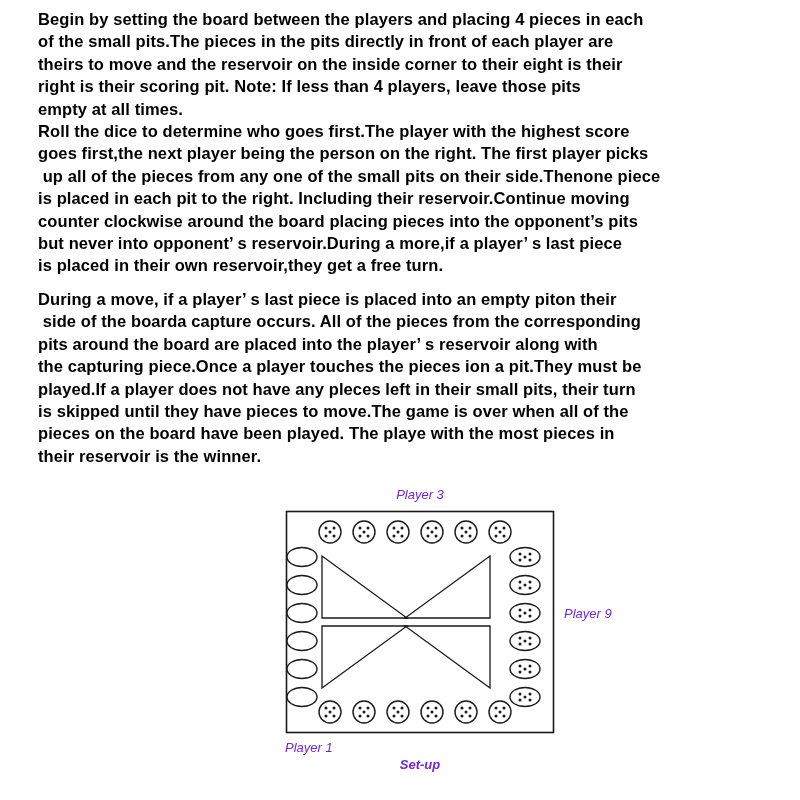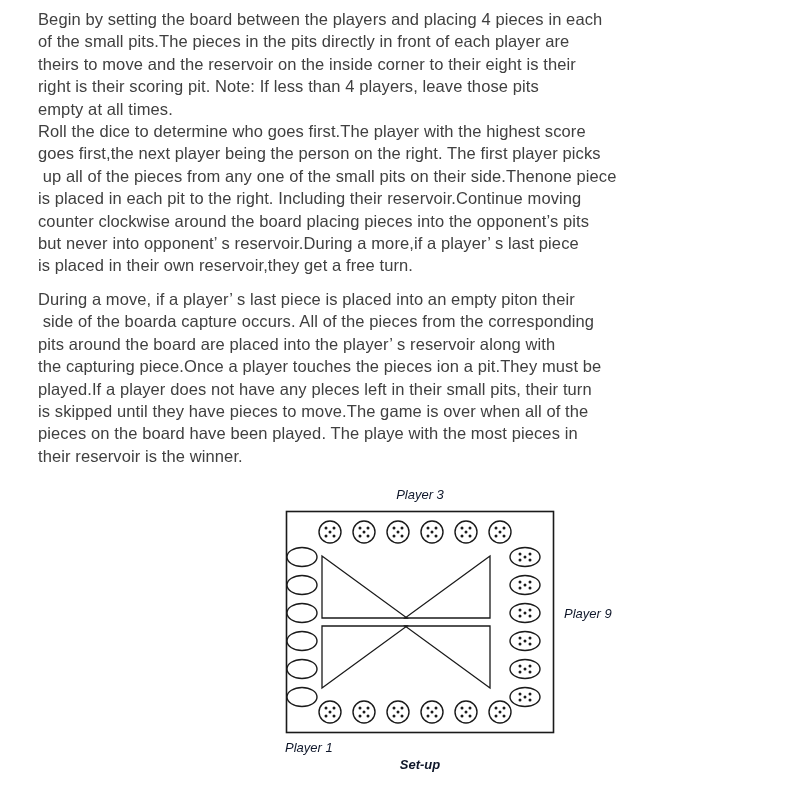--- a/index.html
+++ b/index.html
@@ -14,32 +14,32 @@
   }
   .instructions{
     position:absolute;
     left:38px;
     top:8px;
     width:736px;
   }
   .para{
     white-space:pre-wrap;
     font-size:16.5px;
-    font-weight:400;
+    font-weight:700;
     line-height:22.4px;
     letter-spacing:0.1px;
-    color:#404040;
+    color:#000000;
     margin:0;
   }
   .para.gap-before{ margin-top:11px; }
   .diagram-label{
     position:absolute;
     font-size:13px;
     font-style:italic;
-    color:#0f172a;
+    color:#6d28d9;
   }
   .lbl-top{ left:285px; top:487px; width:270px; text-align:center; }
   .lbl-bottom{ left:285px; top:740px; width:270px; text-align:left; }
   .lbl-caption{ left:285px; top:757px; width:270px; text-align:center; font-weight:700; }
   .lbl-right{ left:564px; top:606px; }
   .lbl-left{ left:160px; top:601px; width:130px; text-align:center; line-height:20px; }
   .board-svg{
     position:absolute;
     left:285px;
     top:510px;

